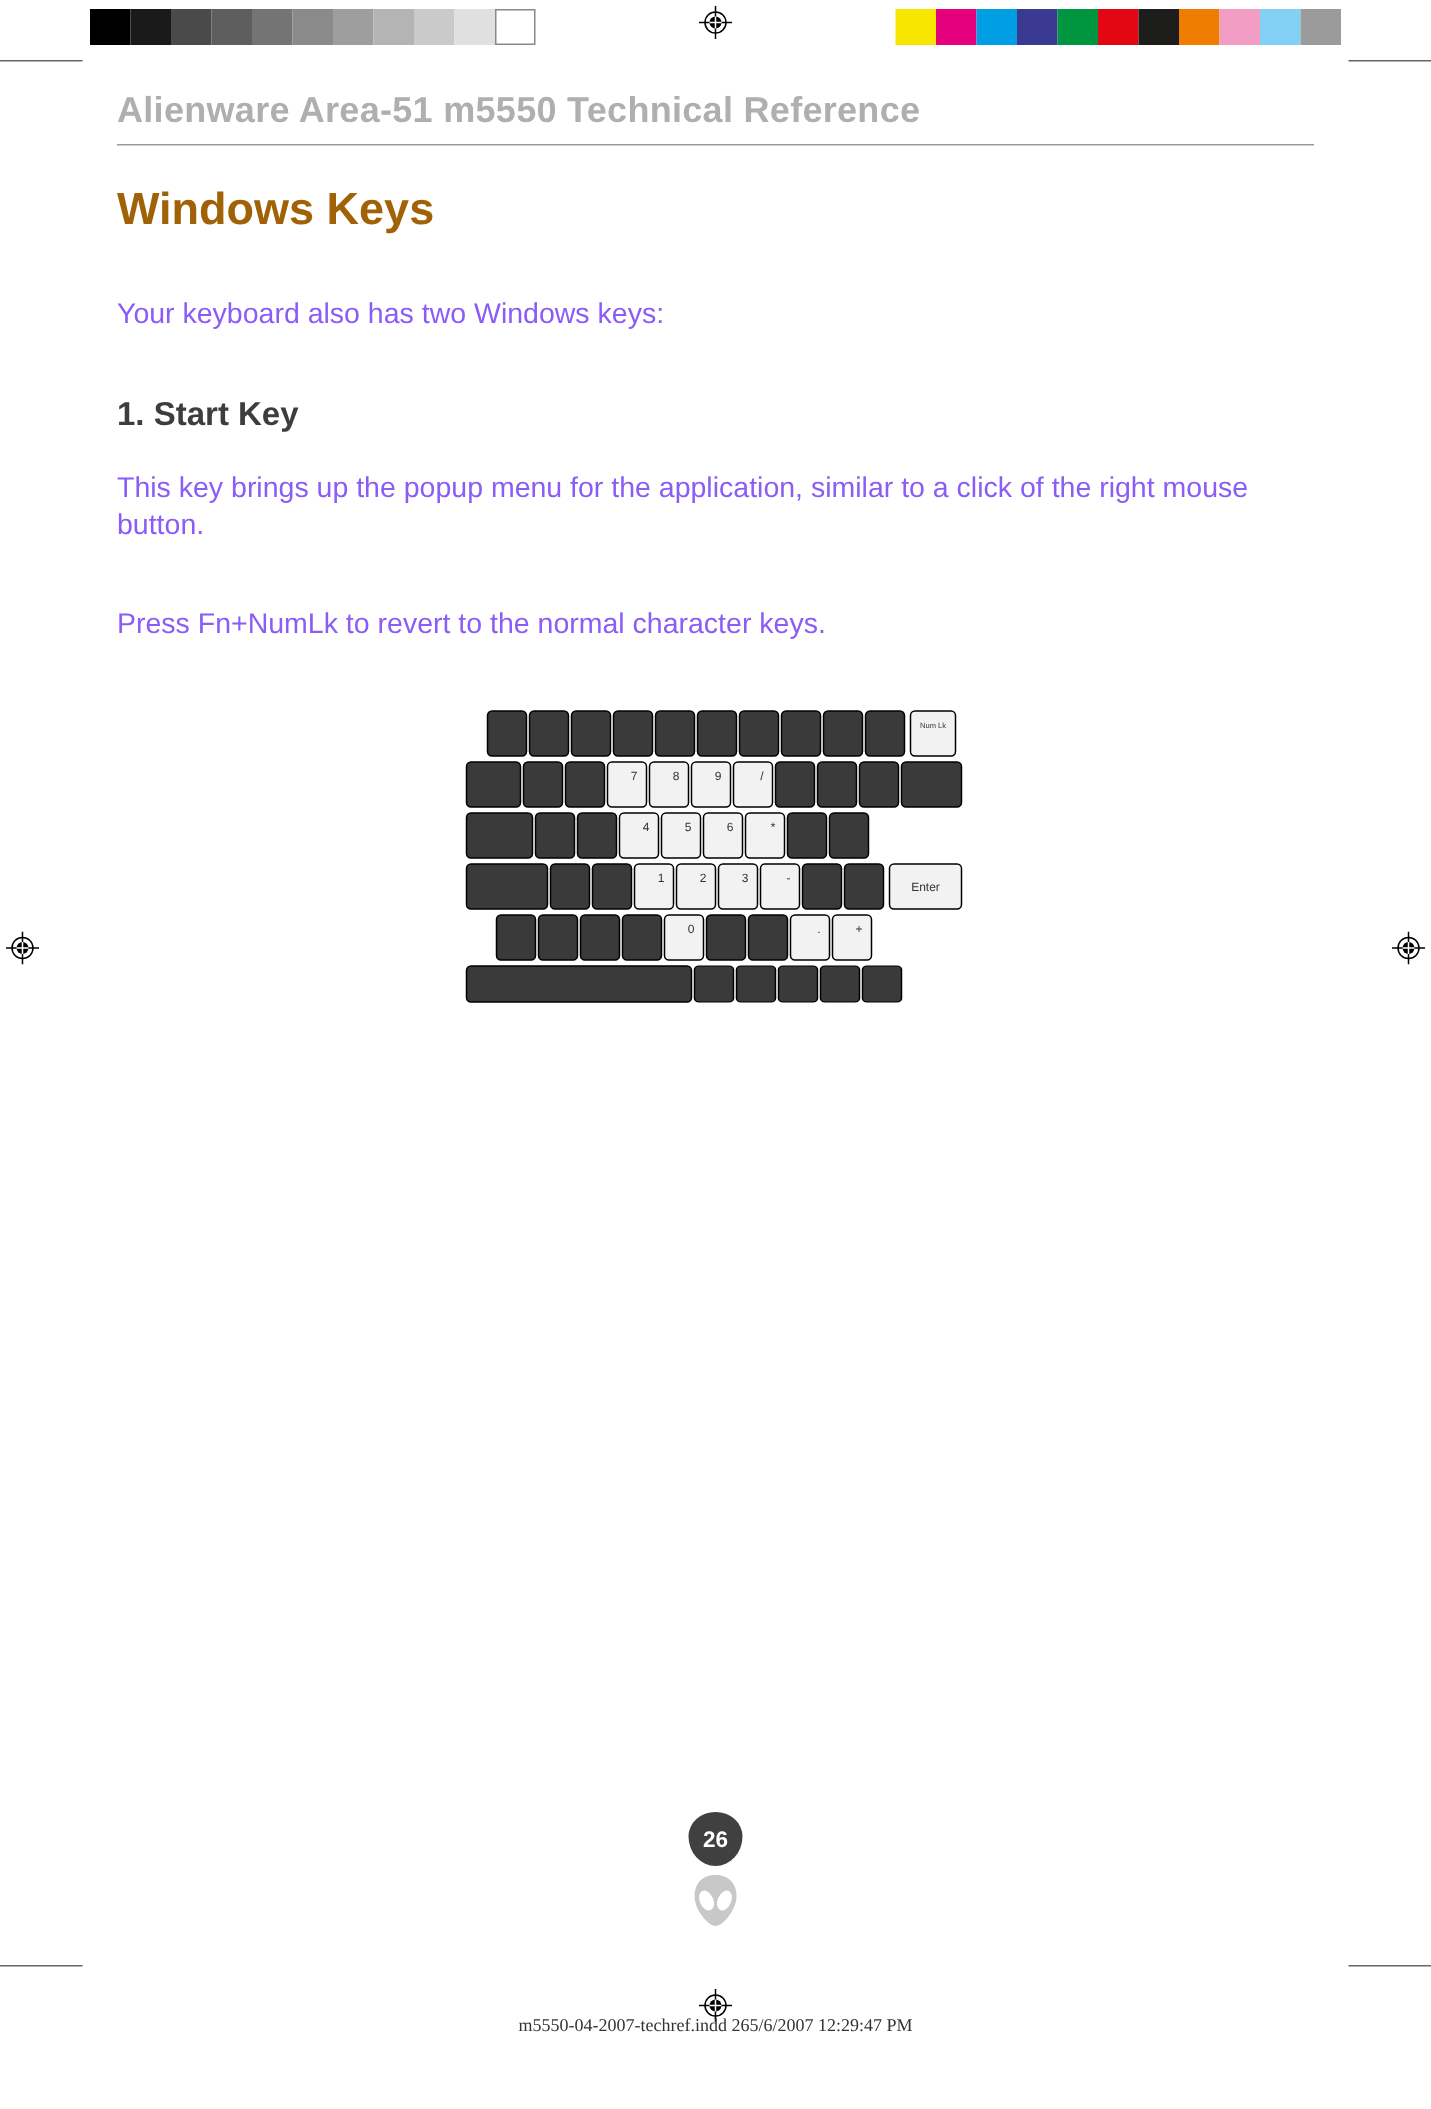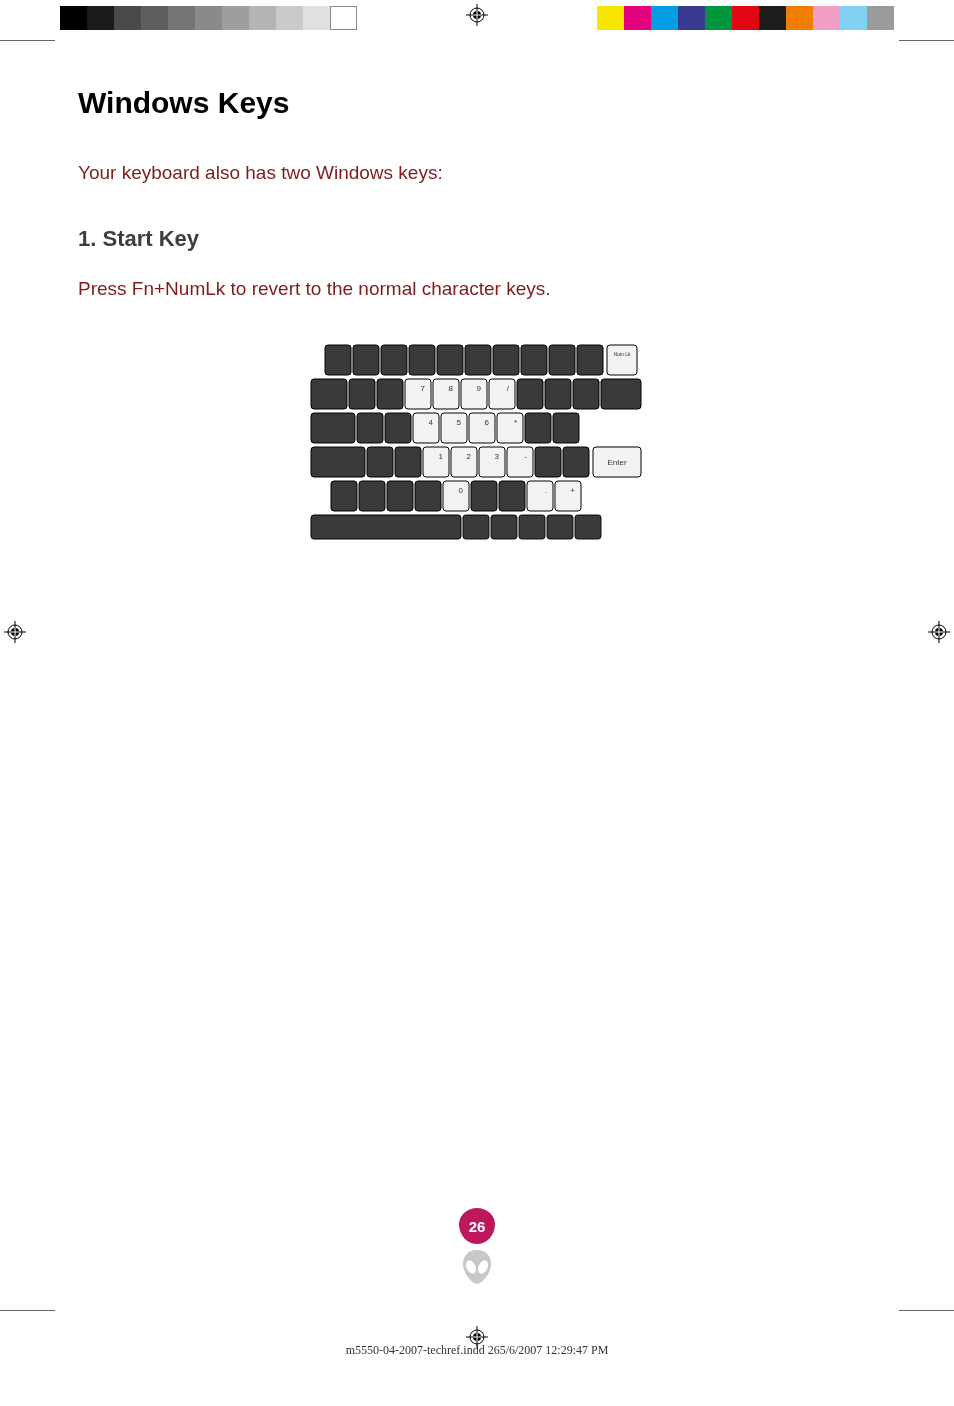--- a/index.html
+++ b/index.html
@@ -20,31 +20,31 @@
   .reg-left { left: 4px; top: 621px; }
   .reg-right { right: 4px; top: 621px; }
   
   
   .crop { position: absolute; background: #666; }
   .crop.h { height: 1px; }
   
   
   .page { position: absolute; left: 78px; right: 78px; top: 60px; }
   .running-head { color: #b0afae; font-size: 24px; font-weight: 600; padding-bottom: 8px; border-bottom: 1px solid #999; letter-spacing: .2px; }
-  h1 { font-size: 30px; font-weight: 800; color: #000000; margin-top: 26px; margin-bottom: 40px; }
-  p.body { font-size: 19px; line-height: 1.35; color: #7f1d1d; margin-bottom: 40px; margin-top: 17px; }
+  h1 { font-size: 30px; font-weight: 800; color: #a16207; margin-top: 26px; margin-bottom: 40px; }
+  p.body { font-size: 19px; line-height: 1.35; color: #8b5cf6; margin-bottom: 40px; margin-top: 17px; }
   h2 { font-size: 22px; font-weight: 700; color: #3d3d3d; margin-top: 40px; margin-bottom: 24px; }
   
   
   .kbfig { display: flex; justify-content: center; margin-top: 10px; }
   .kbfig svg { width: 340px; }
   
   
   .pagefoot { position: absolute; left: 50%; bottom: 120px; transform: translateX(-50%); text-align: center; }
-  .pgnum-shape { width: 36px; height: 36px; background: #be185d; border-radius: 50% 50% 50% 50% / 45% 45% 55% 55%; display: flex; align-items: center; justify-content: center; margin: 0 auto 4px; }
+  .pgnum-shape { width: 36px; height: 36px; background: #404040; border-radius: 50% 50% 50% 50% / 45% 45% 55% 55%; display: flex; align-items: center; justify-content: center; margin: 0 auto 4px; }
   .pgnum { color: #fff; font-size: 15px; font-weight: 600; }
   .alienhead svg { width: 34px; height: 38px; display: block; margin: 0 auto; }
   
   
   .impose { position: absolute; bottom: 48px; left: 60px; right: 60px; font-family: "Times New Roman", serif; font-size: 12px; color: #333; display: flex; justify-content: center; }
 </style>
 </head>
 <body>
 
 <div class="regmark reg-top">
@@ -114,25 +114,27 @@
     <div class="swatch" style="background: rgb(0, 150, 64);"></div>
     <div class="swatch" style="background: rgb(227, 6, 19);"></div>
     <div class="swatch" style="background: rgb(29, 29, 27);"></div>
     <div class="swatch" style="background: rgb(239, 125, 0);"></div>
     <div class="swatch" style="background: rgb(242, 158, 196);"></div>
     <div class="swatch" style="background: rgb(131, 208, 245);"></div>
     <div class="swatch" style="background: rgb(156, 155, 155);"></div>
   </div>
 
 <div class="page">
+  <div class="running-head">Alienware Area-51 m5550 Technical Reference</div>
   <h1>Windows Keys</h1>
   <p class="body">Your keyboard also has two Windows keys:</p>
 
   <h2>1. Start Key</h2>
 
+  <p class="body">This key brings up the popup menu for the application, similar to a click of the right mouse button.</p>
 
   <p class="body">Press Fn+NumLk to revert to the normal character keys.</p>
 
   <div class="kbfig">
     <svg viewBox="0 0 340 200">
       <defs>
         <g id="dkey">
             <rect width="26" height="30" rx="3" fill="#3a3a3a" stroke="#000"></rect>
           </g>
         <g id="lkey">

